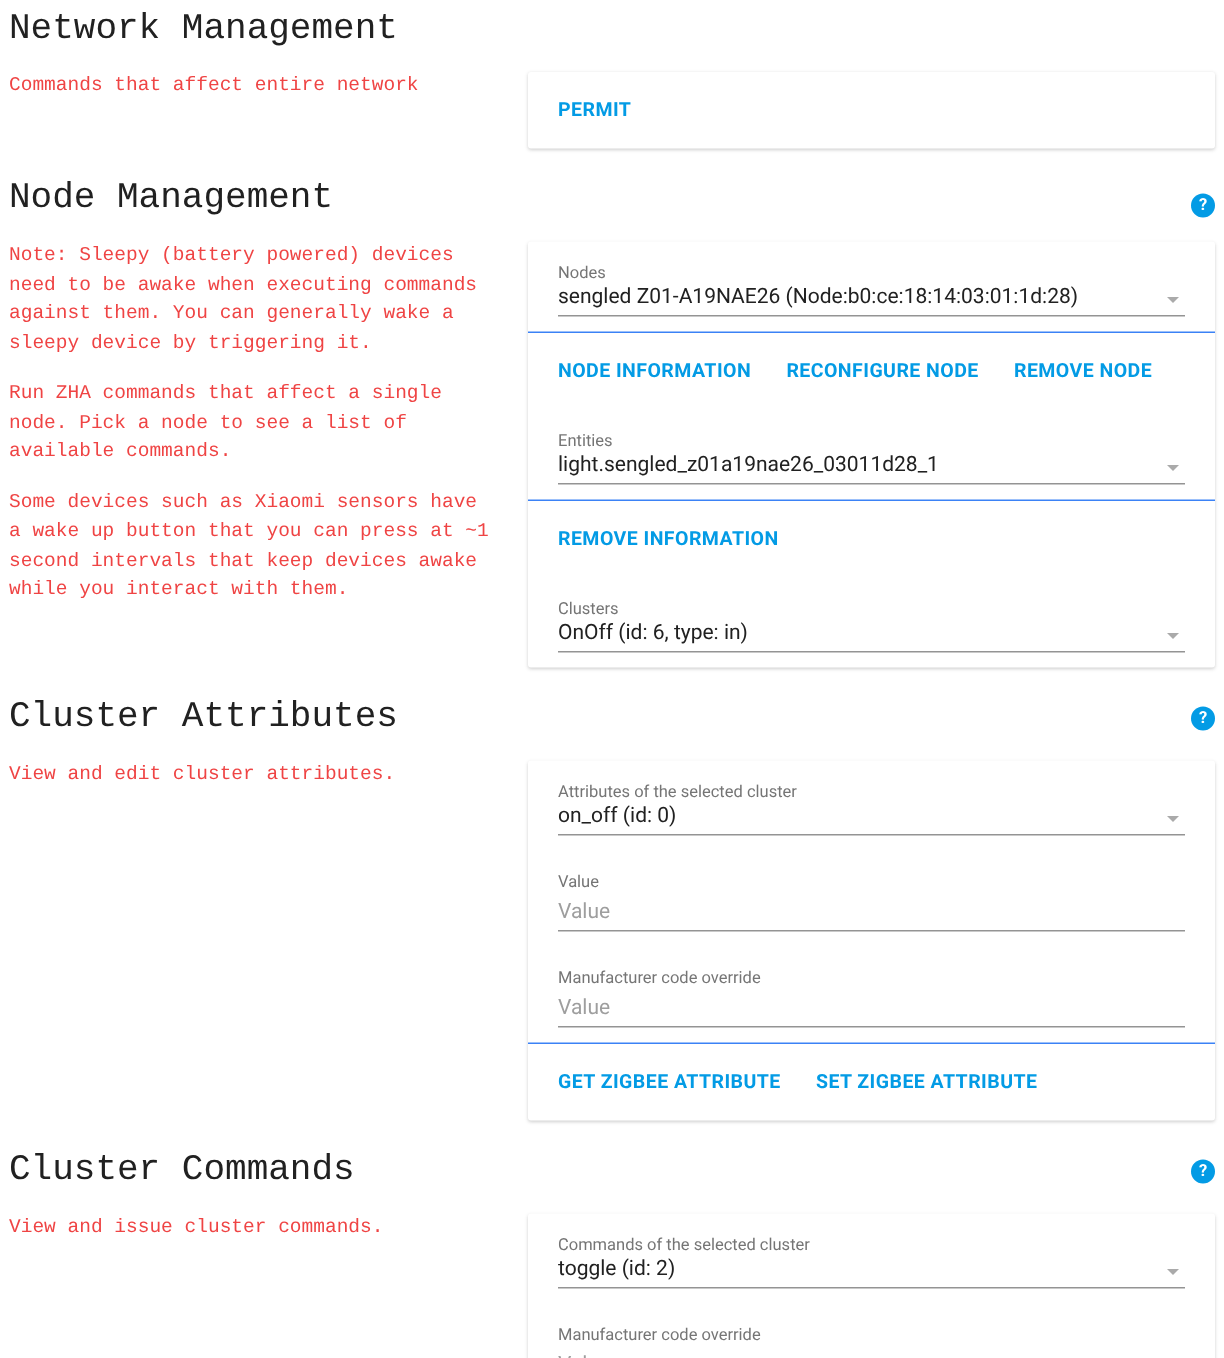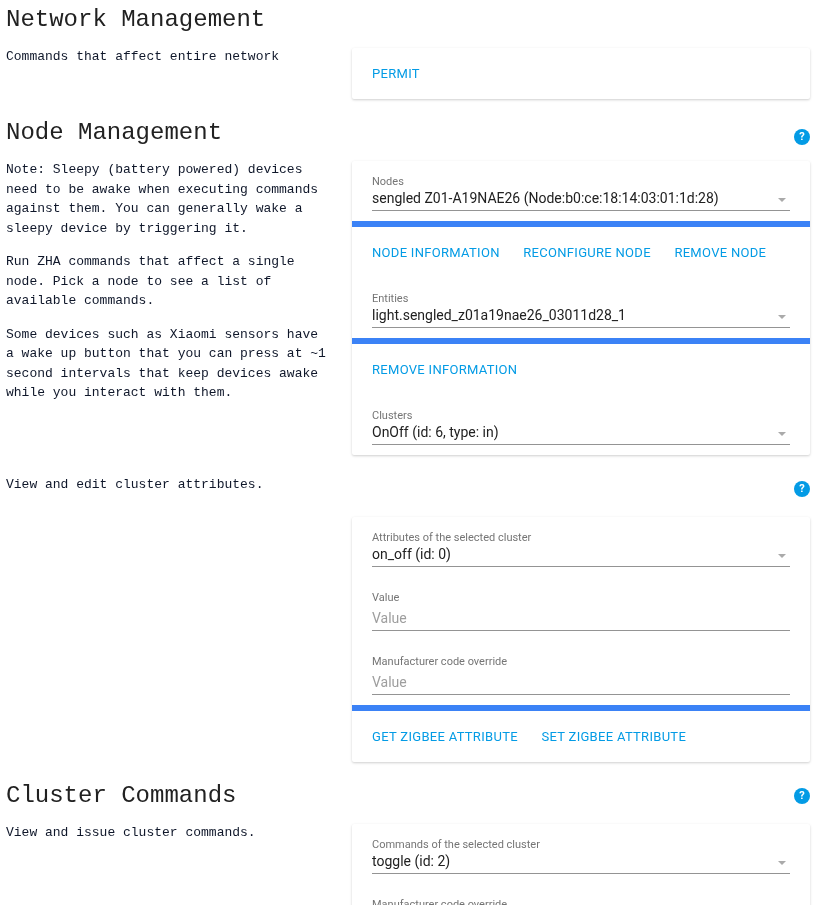--- a/index.html
+++ b/index.html
@@ -29,21 +29,21 @@
   }
   .section-title {
     font-size: 24px;
     font-weight: 400;
     color: #212121;
     margin-bottom: 14px;
     letter-spacing: 0;
   }
   .section-desc {
     font-size: 13px;
-    color: #0f172a;
+    color: #ef4444;
     line-height: 1.5;
     margin-bottom: 14px;
   }
   .help-icon {
     position: absolute;
     right: 0;
     top: -26px;
     width: 16px;
     height: 16px;
     border-radius: 50%;
@@ -59,29 +59,29 @@
     background: #fff;
     border-radius: 2px;
     box-shadow: 0 1px 3px rgba(0,0,0,0.12), 0 1px 2px rgba(0,0,0,0.08);
     padding: 0;
     overflow: hidden;
   }
   .card-row {
     padding: 14px 20px 10px 20px;
   }
   .card-divider {
-    border-top: 6px solid #3b82f6;
+    border-top: 1px solid #3b82f6;
   }
   .flat-btn {
     display: inline-block;
     background: none;
     border: none;
     color: #039be5;
     font-size: 13px;
-    font-weight: 400;
+    font-weight: 700;
     letter-spacing: 0.3px;
     padding: 10px 10px 10px 0;
     margin-right: 10px;
     cursor: pointer;
     font-family: inherit;
   }
   .flat-btn:first-child { padding-left: 0;}
   .btn-row {
     padding: 8px 20px;
   }
@@ -182,20 +182,21 @@
           <span class="select-value">OnOff (id: 6, type: in)</span>
           <span class="dropdown-arrow"></span>
         </div>
       </div>
     </div>
   </div>
 </div>
 
 <div class="section">
   <div class="left-col">
+    <h2 class="section-title">Cluster Attributes</h2>
     <p class="section-desc">View and edit cluster attributes.</p>
   </div>
   <div class="right-col" style="padding-top:42px;">
     <span class="help-icon" style="top:6px;">?</span>
     <div class="card">
       <div class="card-row">
         <label class="field-label">Attributes of the selected cluster</label>
         <div class="select-wrap">
           <span class="select-value">on_off (id: 0)</span>
           <span class="dropdown-arrow"></span>

